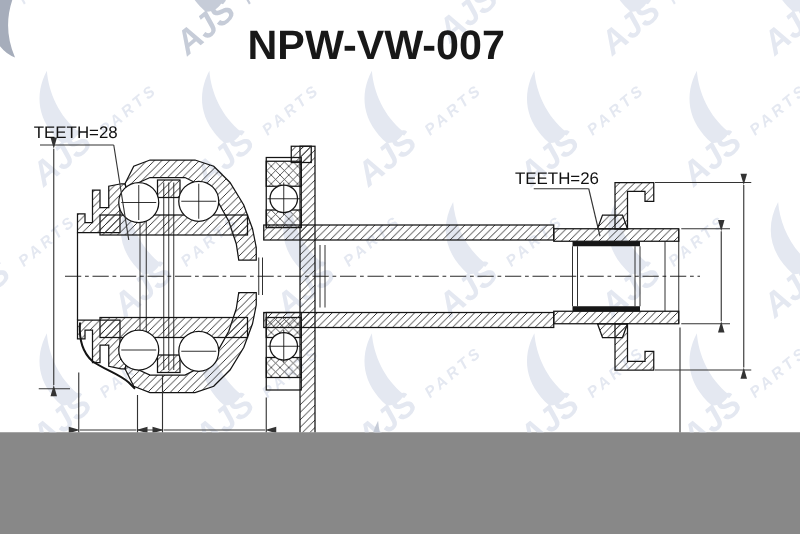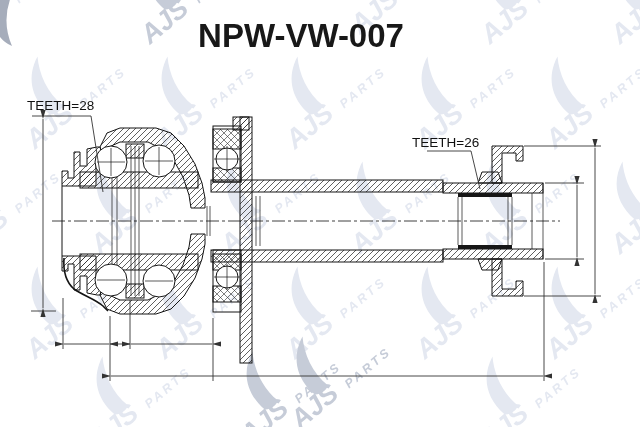--- a/index.html
+++ b/index.html
@@ -1,17 +1,17 @@
 <!DOCTYPE html>
 <html><head>
 <meta charset="utf-8">
 <style>
   html,body{margin:0;padding:0;background:#888;}
   #stage{
-    width:640px;height:427px;position:relative;background:#ffffff;
+    width:640px;height:346px;position:relative;background:#ffffff;
     overflow:hidden;font-family:"Liberation Sans",sans-serif;
     margin:0 auto;
   }
   svg{display:block}
   .wm-light{fill:#e4e8f1;}
   .wm-mid{fill:#c6ccd8;}
   .wm-dark{fill:#a6adbb;}
   .wm-txt-a{font-family:"Liberation Sans",sans-serif;font-weight:bold;font-style:italic;font-size:27px;}
   .wm-txt-p{font-family:"Liberation Sans",sans-serif;font-weight:bold;font-style:italic;font-size:12.5px;letter-spacing:3px;}
   .ln{stroke:#141414;stroke-width:1;fill:none;}

